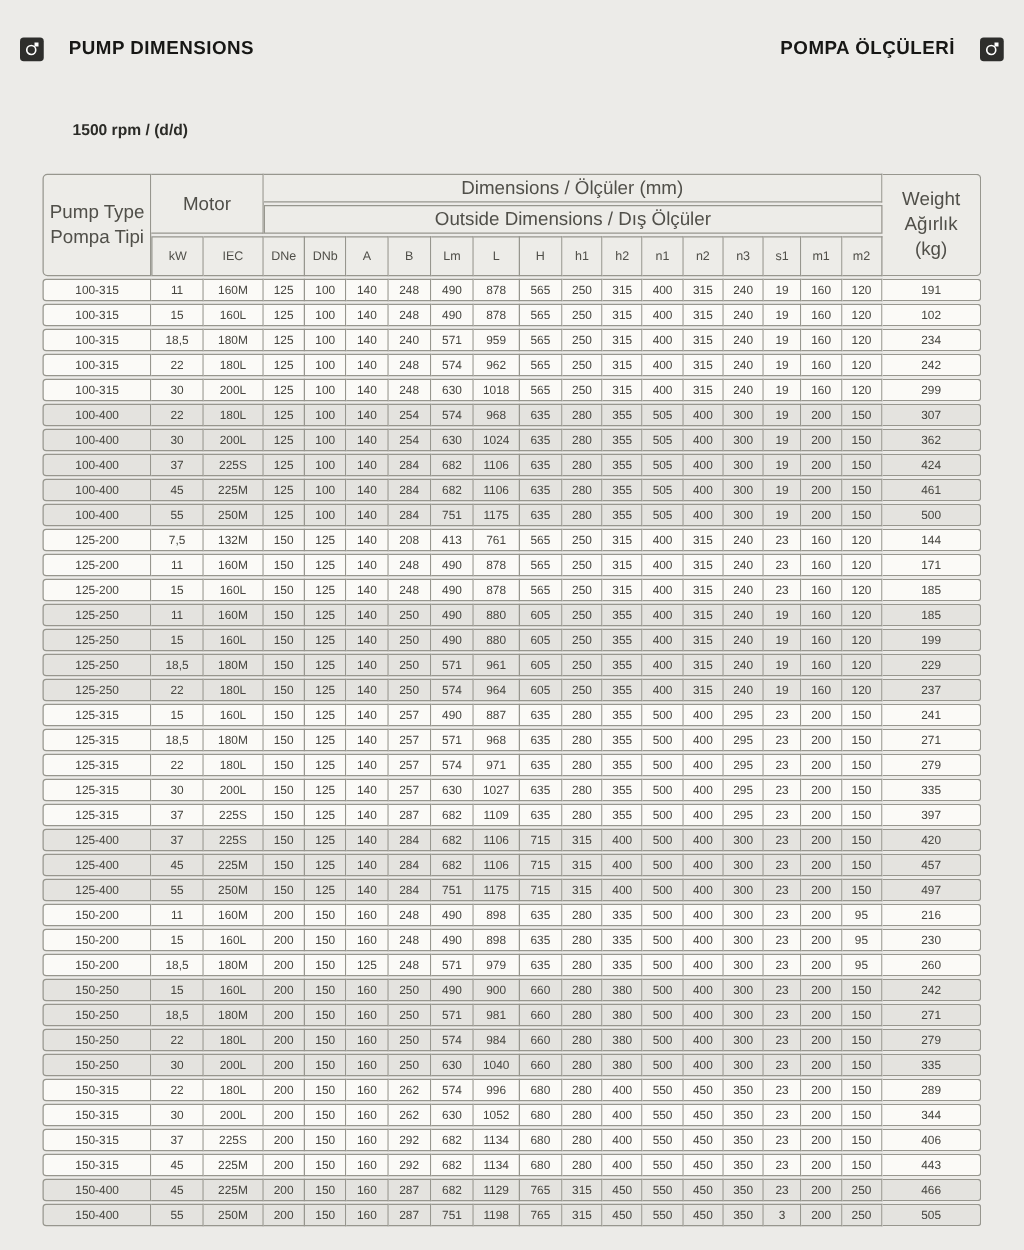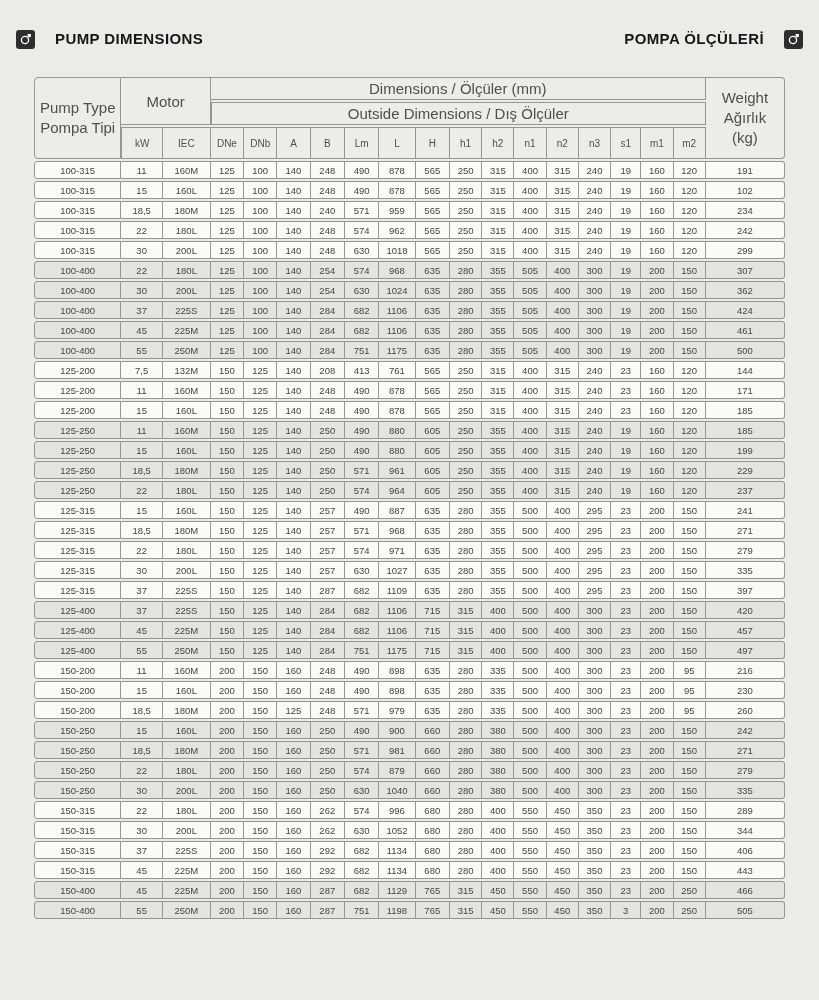--- a/index.html
+++ b/index.html
@@ -98,20 +98,21 @@
       <span class="page-title">POMPA ÖLÇÜLERİ</span>
       <span class="doc-icon">
         <svg width="13" height="13" viewBox="0 0 13 13">
           <circle cx="6" cy="7" r="3.6" fill="none" stroke="#ffffff" stroke-width="1.3"></circle>
           <rect x="8.6" y="1" width="3.2" height="3.2" fill="#ffffff"></rect>
         </svg>
       </span>
     </div>
   </div>
 
+  <div class="subtitle">1500 rpm / (d/d)</div>
 
   <div class="table-wrap">
     <table>
       <colgroup>
         <col style="width:84px">
           <col style="width:40px">
           <col style="width:46px">
         <col style="width:32px">
           <col style="width:32px">
           <col style="width:32px">
@@ -799,21 +800,21 @@
           </tr>
           <tr class="shaded">
             <td>150-250</td>
             <td>22</td>
             <td>180L</td>
             <td>200</td>
             <td>150</td>
             <td>160</td>
             <td>250</td>
             <td>574</td>
-            <td>879</td>
+            <td>984</td>
             <td>660</td>
             <td>280</td>
             <td>380</td>
             <td>500</td>
             <td>400</td>
             <td>300</td>
             <td>23</td>
             <td>200</td>
             <td>150</td>
             <td>279</td>

